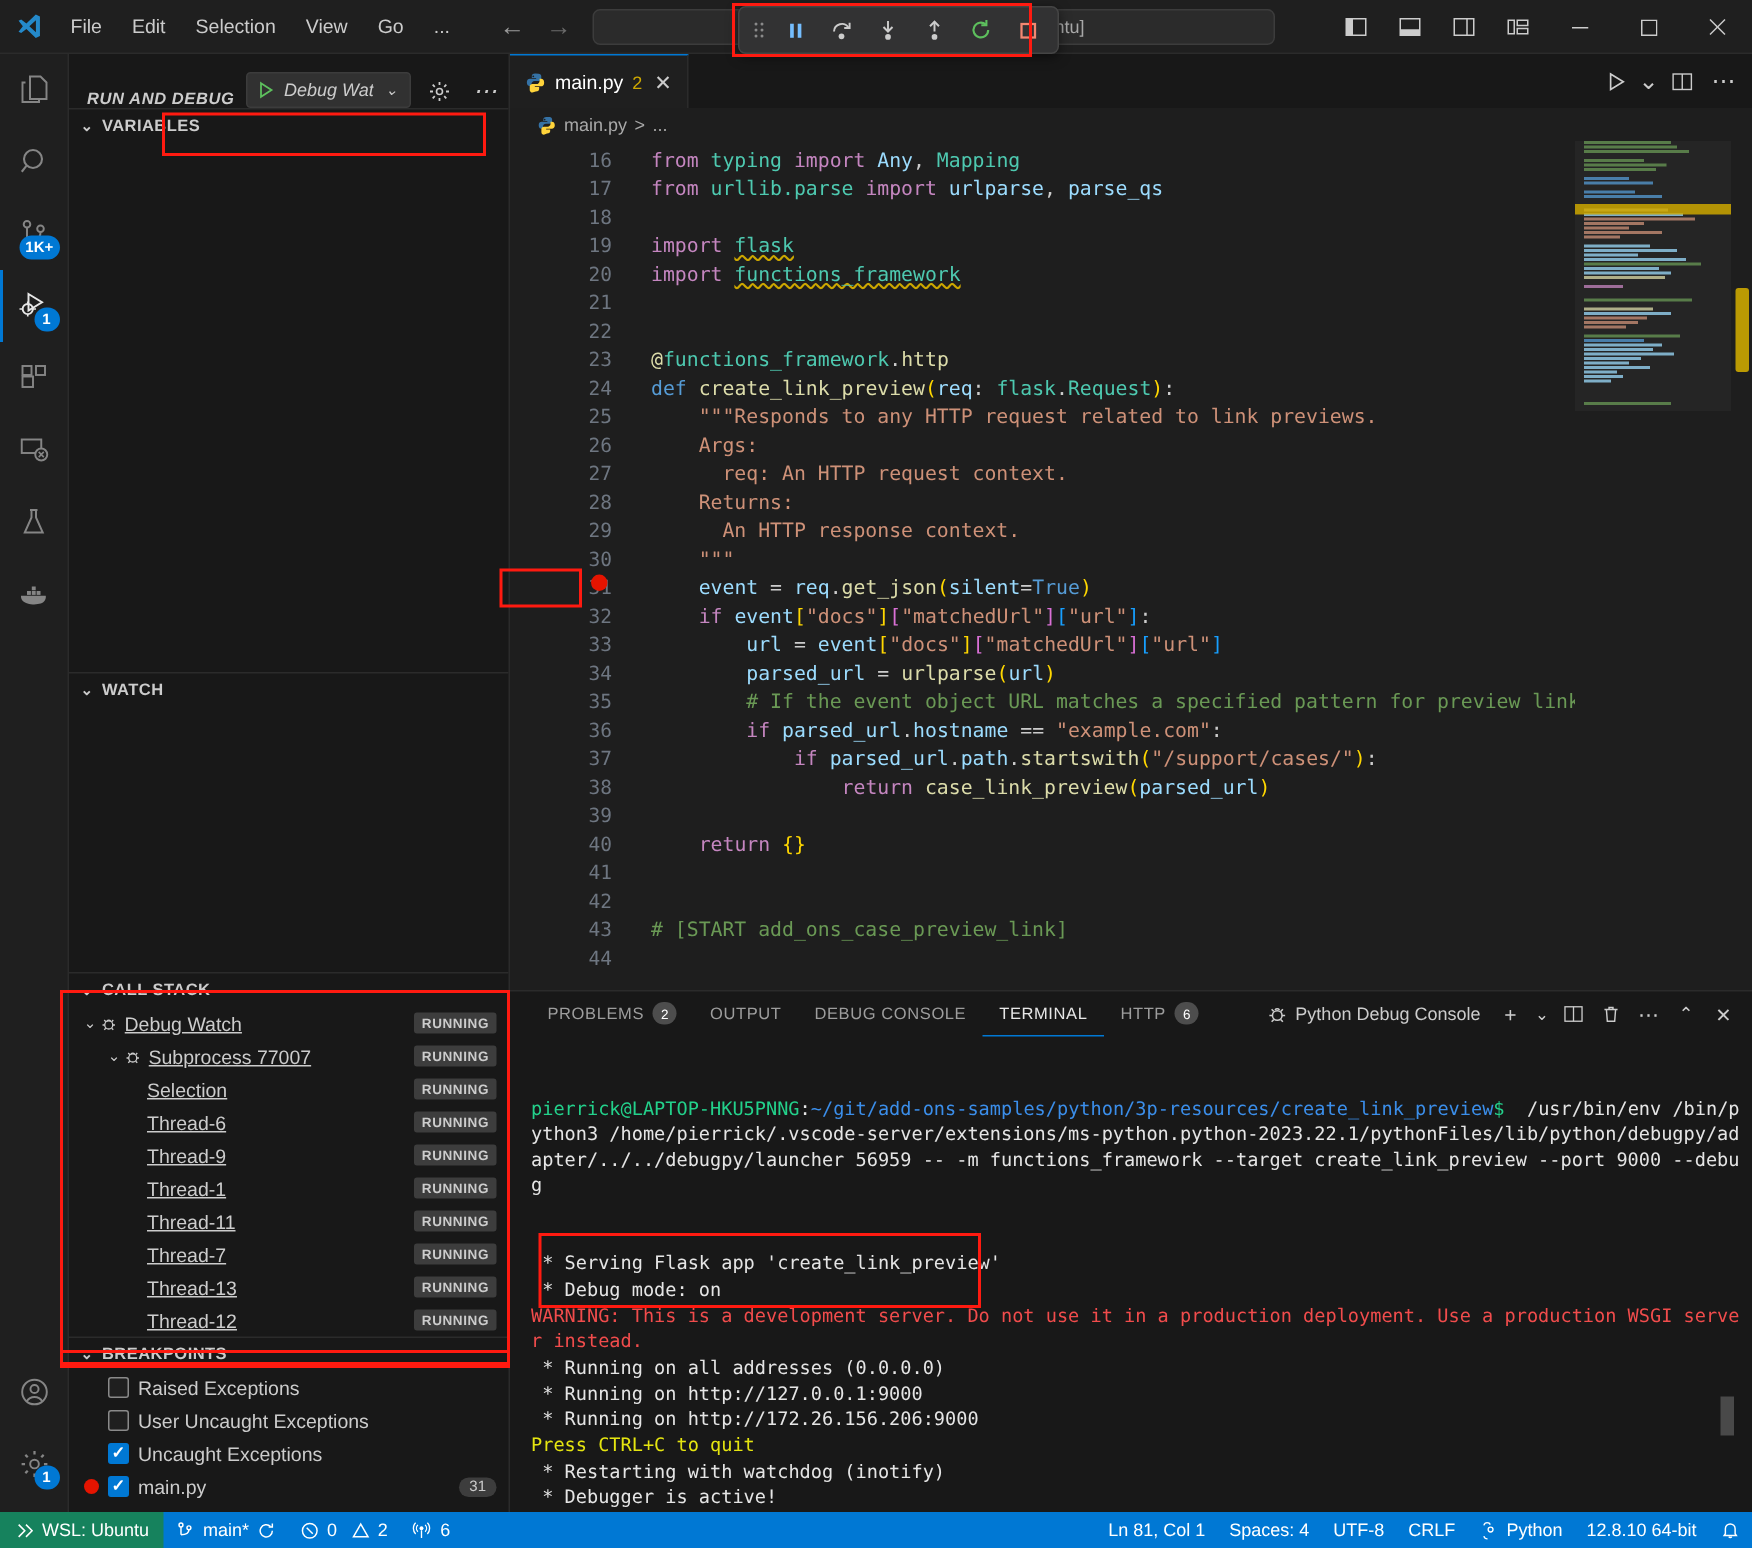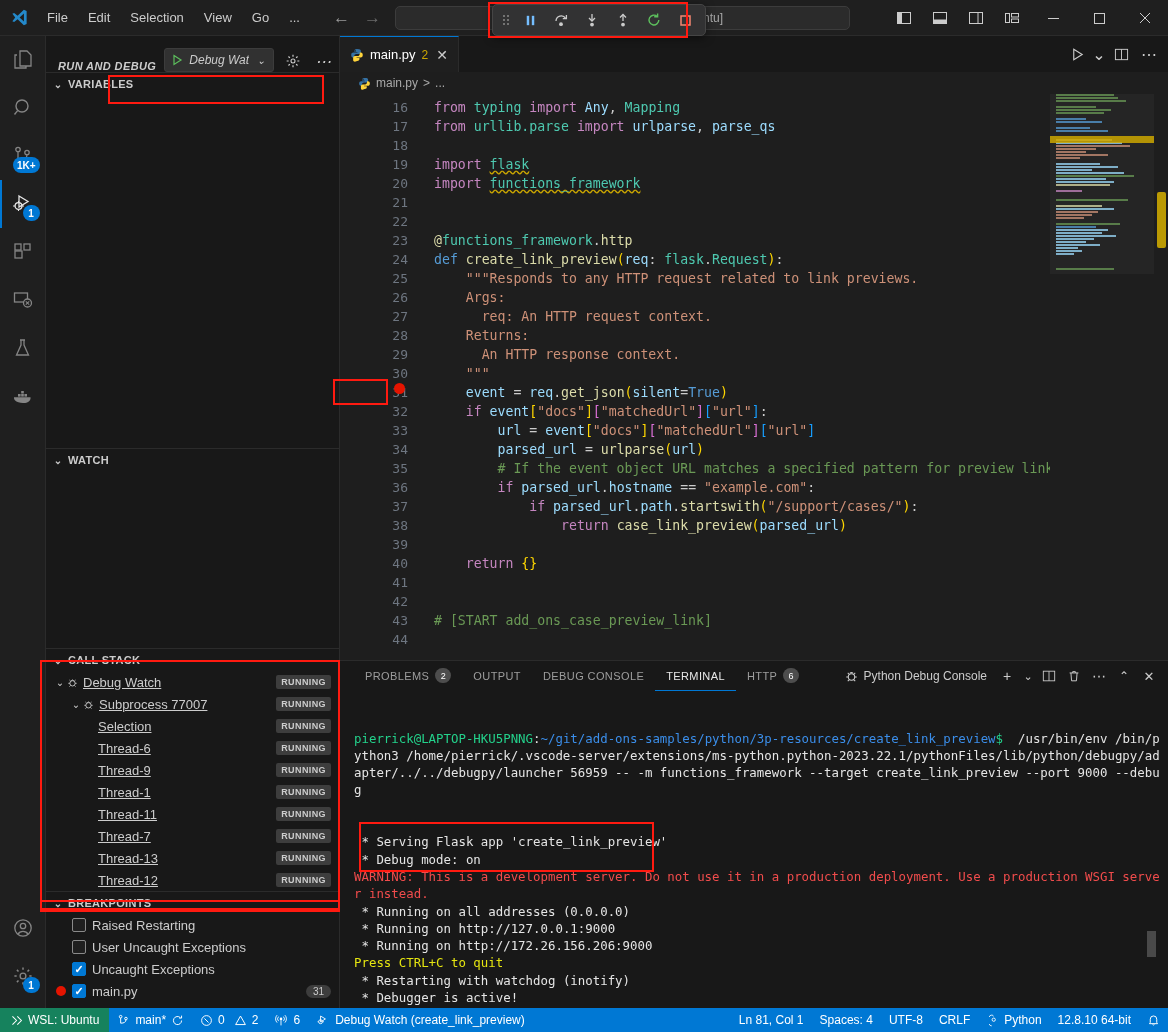--- a/index.html
+++ b/index.html
@@ -542,21 +542,21 @@
 
     <div class="section">
       <div class="section-hdr">
         <span class="chev">⌄</span>
         <span>BREAKPOINTS</span>
       </div>
       <div id="breakpoints-list">
           <div class="bp-row">
             <span style="width:10px;flex:none"></span>
             <span class="cb"></span>
-            <span>Raised Restarting</span>
+            <span>Raised Exceptions</span>
           </div>
           <div class="bp-row">
             <span style="width:10px;flex:none"></span>
             <span class="cb"></span>
             <span>User Uncaught Exceptions</span>
           </div>
           <div class="bp-row">
             <span style="width:10px;flex:none"></span>
             <span class="cb checked"></span>
             <span>Uncaught Exceptions</span>
@@ -787,30 +787,20 @@
       </div>
       <div class="st-item">
         <span>
           <svg width="14" height="13" viewBox="0 0 16 16">
               <circle cx="8" cy="6" r="1.6" fill="#fff"></circle>
               <path d="M5 3.2a4 4 0 0 0 0 5.6M11 3.2a4 4 0 0 1 0 5.6M3.2 1.4a6.6 6.6 0 0 0 0 9.2M12.8 1.4a6.6 6.6 0 0 1 0 9.2M8 7.6V14" fill="none" stroke="#fff" stroke-width="1.1"></path>
             </svg>
         </span>
         <span>6</span>
       </div>
-      <div class="st-item">
-        <span>
-          <svg width="14" height="13" viewBox="0 0 16 16">
-              <path d="M5 2.5l6 3.6L5 9.8z" fill="none" stroke="#fff" stroke-width="1.1"></path>
-              <circle cx="5" cy="9.5" r="2.4" fill="none" stroke="#fff" stroke-width="1.1"></circle>
-              <path d="M2.6 9.5H1.3M9.2 9.5H7.9" stroke="#fff" stroke-width="1"></path>
-            </svg>
-        </span>
-        <span>Debug Watch (create_link_preview)</span>
-      </div>
     </div>
     <div class="sb-right">
       <div class="st-item">Ln 81, Col 1</div>
       <div class="st-item">Spaces: 4</div>
       <div class="st-item">UTF-8</div>
       <div class="st-item">CRLF</div>
       <div class="st-item">
         <span>
           <svg width="13" height="13" viewBox="0 0 16 16">
               <path d="M4 3.6a3 3 0 0 1 3-2.2c1.4 0 2 .6 2 1.6" fill="none" stroke="#fff" stroke-width="1.1"></path>

